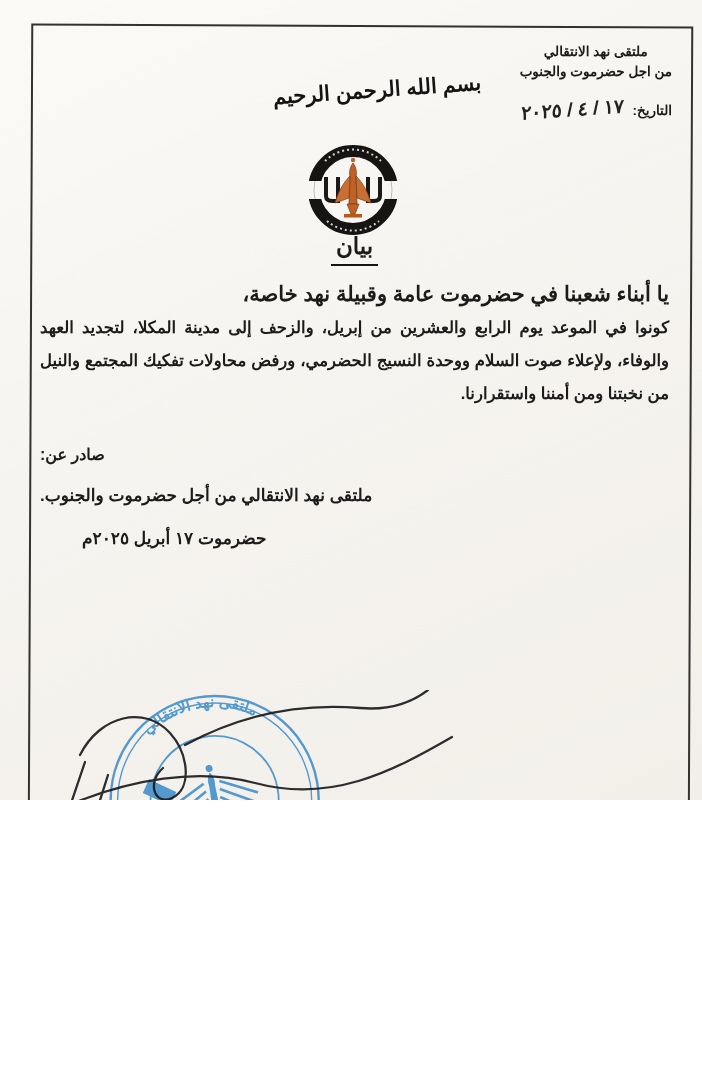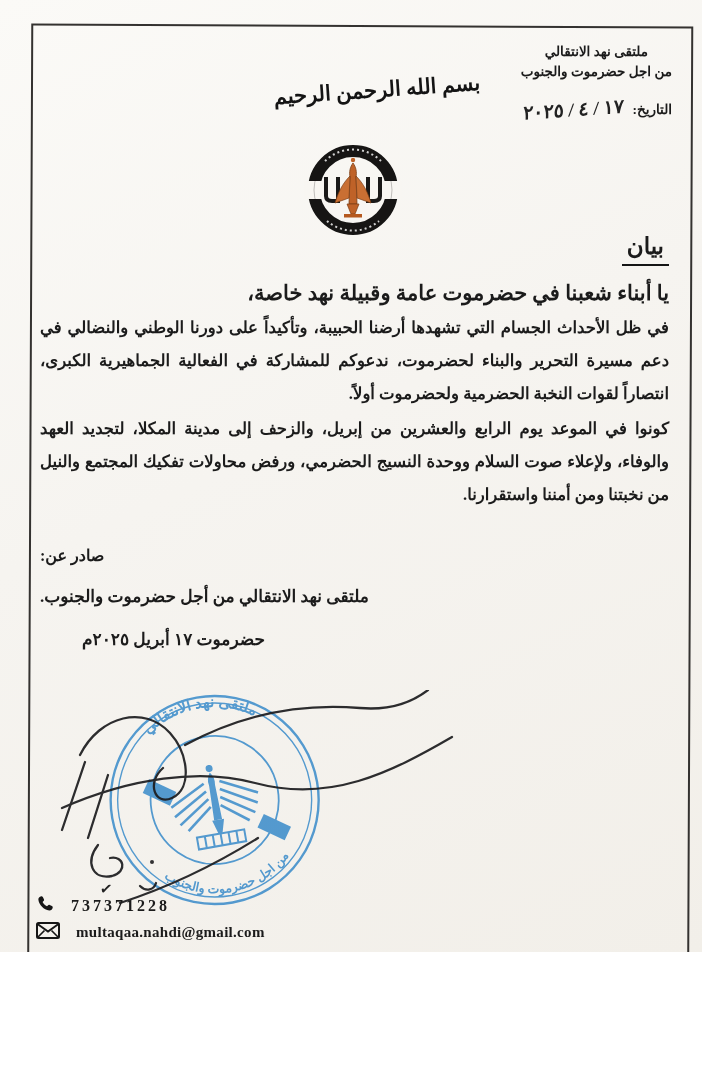--- a/index.html
+++ b/index.html
@@ -1,19 +1,19 @@
 <!DOCTYPE html>
 <html lang="ar"><head>
 <meta charset="utf-8">
 <style>
   html,body{margin:0;padding:0;}
   .page{
-    position:relative;width:702px;height:952px;overflow:hidden;
+    position:relative;width:702px;height:800px;overflow:hidden;
     background:linear-gradient(155deg,#fbfaf7 0%,#f6f4f0 45%,#f2efe9 100%);
-    font-family:Liberation Serif, serif;color:#1b1b1b;
+    font-family:Liberation Sans, sans-serif;color:#1b1b1b;
   }
   .frame-border{
     position:absolute;left:29px;top:25px;width:658px;height:1036px;
     border:2px solid #343230;transform:rotate(0.25deg);pointer-events:none;
   }
   .org-head{
     position:absolute;top:42px;right:30px;text-align:center;direction:rtl;
     font-weight:bold;font-size:13.5px;line-height:20px;
   }
   .date-row{
@@ -27,21 +27,21 @@
   }
   .bismillah{
     position:absolute;top:78px;left:242px;width:270px;text-align:center;
     font-size:21px;font-weight:bold;transform:rotate(-4deg);color:#141414;
     direction:rtl;white-space:nowrap;
   }
   .emblem{position:absolute;top:143px;left:303px;}
   .content{
     position:absolute;top:232px;left:40px;right:33px;direction:rtl;
   }
-  .stmt-title-wrap{text-align:right;margin:0 0 11px 0;}
+  .stmt-title-wrap{text-align:center;margin:0 0 11px 0;}
   .stmt-title{
     display:inline-block;font-size:23px;font-weight:bold;line-height:29px;
     border-bottom:2.5px solid #151515;padding:0 5px 3px 5px;
   }
   .opening{
     font-weight:bold;font-size:21px;line-height:33px;margin:0 0 1px 0;
     text-align:right;
   }
   .para{
     font-weight:bold;font-size:16.5px;line-height:33px;margin:0 0 2px 0;
@@ -100,21 +100,20 @@
       <path d="M -6,14 L 6,14 L 2,24 L -2,24 Z" fill="#bf6228" stroke="#7a3c14" stroke-width=".7"></path>
       <rect x="-9" y="24" width="18" height="3.5" fill="#b5591f"></rect>
     </svg>
   </div>
 
   <div class="content">
     <div class="stmt-title-wrap">
       <span class="stmt-title">بيان</span>
     </div>
     <p class="opening">يا أبناء شعبنا في حضرموت عامة وقبيلة نهد خاصة،</p>
-    <p class="para">في ظل الأحداث الجسام التي تشهدها أرضنا الحبيبة، وتأكيداً على دورنا الوطني والنضالي في دعم مسيرة التحرير والبناء لحضرموت، ندعوكم للمشاركة في الفعالية الجماهيرية الكبرى، انتصاراً لقوات النخبة الحضرمية ولحضرموت أولاً.</p>
     <p class="para">كونوا في الموعد يوم الرابع والعشرين من إبريل، والزحف إلى مدينة المكلا، لتجديد العهد والوفاء، ولإعلاء صوت السلام ووحدة النسيج الحضرمي، ورفض محاولات تفكيك المجتمع والنيل من نخبتنا ومن أمننا واستقرارنا.</p>
 
     <div class="issued">
       <div class="issued-label">صادر عن:</div>
       <div class="issued-org">ملتقى نهد الانتقالي من أجل حضرموت والجنوب.</div>
       <div class="issued-date">حضرموت ١٧ أبريل ٢٠٢٥م</div>
     </div>
   </div>
 
   <div class="stamp-wrap">

